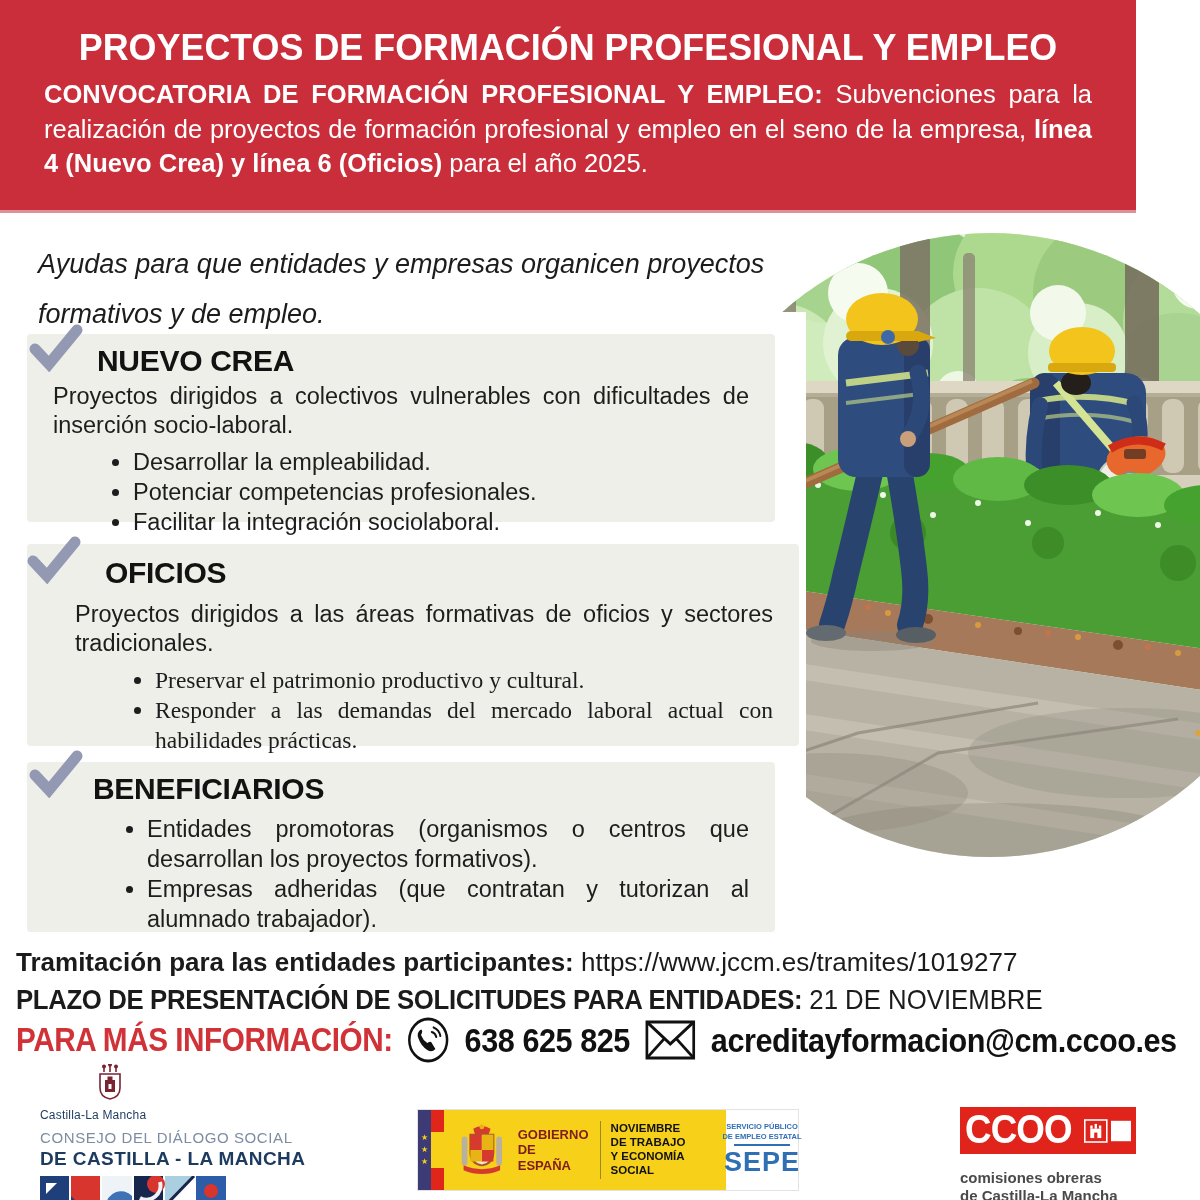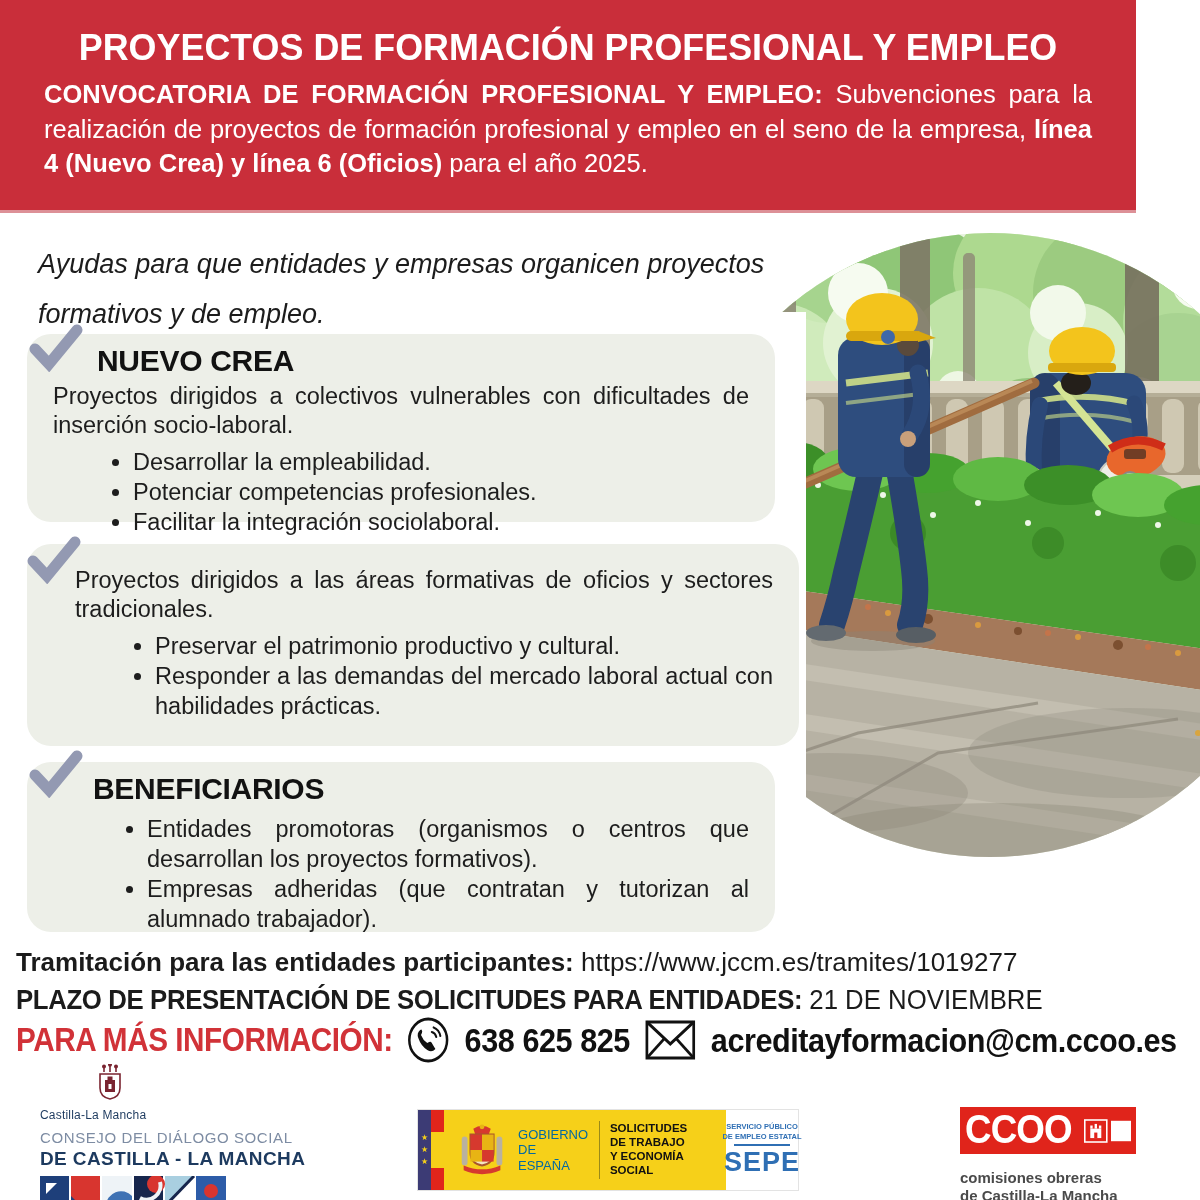--- a/index.html
+++ b/index.html
@@ -24,34 +24,34 @@
   }
   
   .photo{
     position:absolute;left:678px;top:233px;width:624px;height:624px;border-radius:50%;
     overflow:hidden;z-index:0;background:#e8f3df;
   }
   
   .mask{position:absolute;left:0;top:312px;width:806px;height:636px;background:#fff;z-index:1;}
   
   .card{
-    position:absolute;background:#EDEFE8;border-radius:24px;z-index:2;
+    position:absolute;background:#EDEFE8;border-radius:4px;z-index:2;
     padding:10px 26px 12px 26px;box-sizing:border-box;
   }
   .card .check{position:absolute;}
   .card h2{margin:0;font-size:30px;font-weight:bold;color:#121212;letter-spacing:-.3px;}
   .card p{margin:4px 0 0 0;font-size:23.5px;line-height:1.22;text-align:justify;color:#1d1d1d;}
   .card ul{margin:8px 0 0 0;padding:0 0 0 46px;}
   .card li{font-size:23.5px;line-height:1.28;color:#1d1d1d;text-align:justify;margin-left:34px;}
   #card1{left:27px;top:334px;width:748px;height:188px;}
   #card1 h2{margin-left:44px;}
   #card2{left:27px;top:544px;width:772px;height:202px;padding-top:12px;}
   #card2 h2{margin-left:52px;}
   #card2 p{margin-top:10px;margin-left:22px;}
-  #card2 ul{padding-left:68px;}
+  #card2 ul{padding-left:68px;font-family:Liberation Serif, serif;}
   #card3{left:27px;top:762px;width:748px;height:170px;}
   #card3 h2{margin-left:40px;}
   #card3 ul{padding-left:60px;margin-top:8px;}
   
   .line{position:absolute;left:16px;z-index:3;white-space:nowrap;}
   #tram{top:947px;font-size:26px;text-align:right;}
   #tram b{font-weight:bold;}
   #plazo{top:984px;font-size:28px;transform:scaleX(.92);transform-origin:0 50%;}
   #plazo b{font-weight:bold;letter-spacing:-.4px;}
   #info{top:1016px;display:flex;align-items:center;gap:16px;transform:scaleX(.90);transform-origin:0 50%;}
@@ -65,21 +65,21 @@
   .clm .mosaic{margin-top:6px;display:block;}
   .gob{
     position:absolute;left:418px;top:1110px;width:380px;height:80px;z-index:3;
     display:flex;box-shadow:0 0 0 1px #e3e3e3;
   }
   .gob .eu{width:13px;height:80px;background:#3C3B75;display:flex;flex-direction:column;justify-content:center;align-items:center;gap:4px;}
   .gob .eu span{color:#F6D019;font-size:8px;line-height:8px;}
   .gob .notch{width:13px;height:80px;background:#F6D019;display:flex;flex-direction:column;justify-content:space-between;}
   .gob .notch i{display:block;width:13px;height:22px;background:#E0251B;}
   .gob .yellow{flex:1;background:#F6D019;display:flex;align-items:center;}
-  .gob .txt2{font-size:13px;font-weight:normal;color:#0369a1;line-height:1.18;margin-left:8px;}
+  .gob .txt2{font-size:13px;font-weight:bold;color:#7f1d1d;line-height:1.18;margin-left:8px;}
   .gob .div{width:1px;height:58px;background:#9a8a18;margin:0 10px;}
   .gob .txt3{font-size:11.5px;font-weight:bold;color:#111;line-height:1.2;}
   .gob .sepe{width:72px;background:#fff;display:flex;flex-direction:column;justify-content:center;align-items:center;padding:4px 2px;box-sizing:border-box;}
   .gob .sepe .s{font-size:7.5px;font-weight:bold;color:#2F6FB4;line-height:1.25;white-space:nowrap;}
   .gob .sepe .bar{width:56px;height:2px;background:#2F6FB4;margin:3px 0 1px 0;}
   .gob .sepe .big{font-size:27px;font-weight:bold;color:#2F6FB4;letter-spacing:1px;}
   .ccoo{position:absolute;left:960px;top:1107px;z-index:3;}
   .ccoo .block{
     width:176px;height:47px;background:#E0241B;display:flex;align-items:center;
     padding:0 5px;box-sizing:border-box;gap:3px;
@@ -273,20 +273,21 @@
     <li>Desarrollar la empleabilidad.</li>
     <li>Potenciar competencias profesionales.</li>
     <li>Facilitar la integración sociolaboral.</li>
   </ul>
 </div>
 
 <div class="card" id="card2">
   <svg class="check" style="left:0px;top:-10px" width="56" height="50" viewBox="0 0 56 50">
     <polyline points="6,27 20,42 48,8" fill="none" stroke="#9399B2" stroke-width="11" stroke-linecap="round"></polyline>
   </svg>
+  <h2>OFICIOS</h2>
   <p>Proyectos dirigidos a las áreas formativas de oficios y sectores tradicionales.</p>
   <ul>
     <li>Preservar el patrimonio productivo y cultural.</li>
     <li>Responder a las demandas del mercado laboral actual con habilidades prácticas.</li>
   </ul>
 </div>
 
 <div class="card" id="card3">
   <svg class="check" style="left:2px;top:-14px" width="56" height="50" viewBox="0 0 56 50">
     <polyline points="6,27 20,42 48,8" fill="none" stroke="#9399B2" stroke-width="11" stroke-linecap="round"></polyline>
@@ -382,21 +383,21 @@
       <rect x="29" y="12" width="12" height="16" fill="#e8b414"></rect>
       <rect x="17" y="28" width="12" height="12" fill="#e8b414"></rect>
       <path d="M10,44 q19,8 38,0 l0,5 q-19,8 -38,0 Z" fill="#d6392e"></path>
     </svg>
     <div class="txt2">
       <div>GOBIERNO</div>
       <div>DE ESPAÑA</div>
     </div>
     <div class="div"></div>
     <div class="txt3">
-      <div>SOLICITUDES</div>
+      <div>NOVIEMBRE</div>
       <div>DE TRABAJO</div>
       <div>Y ECONOMÍA SOCIAL</div>
     </div>
   </div>
   <div class="sepe">
     <div class="s">SERVICIO PÚBLICO</div>
     <div class="s">DE EMPLEO ESTATAL</div>
     <div class="bar"></div>
     <div class="big">SEPE</div>
   </div>

